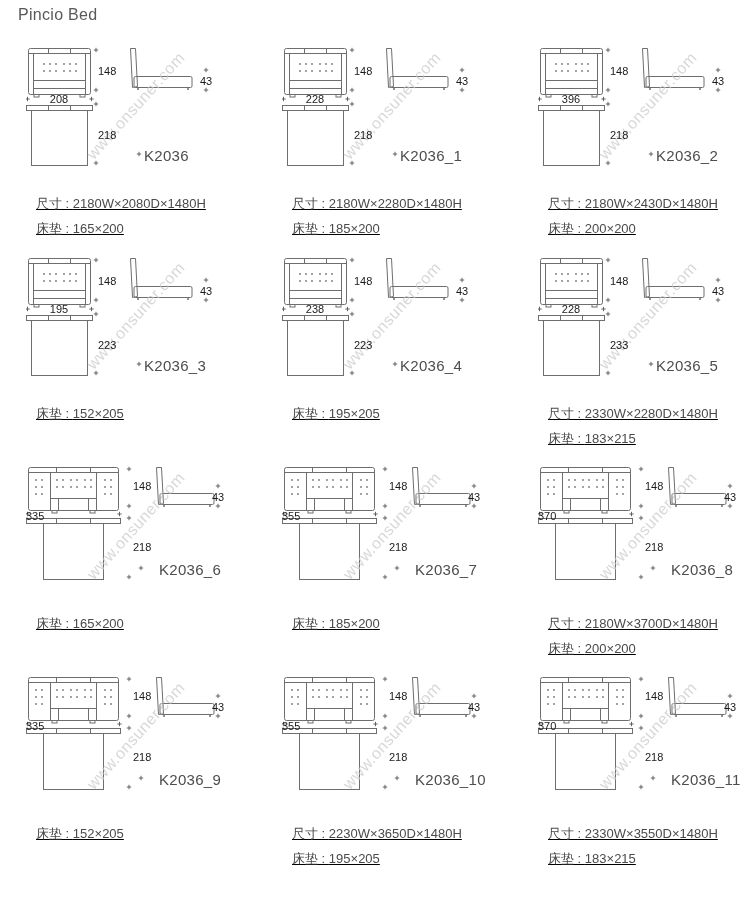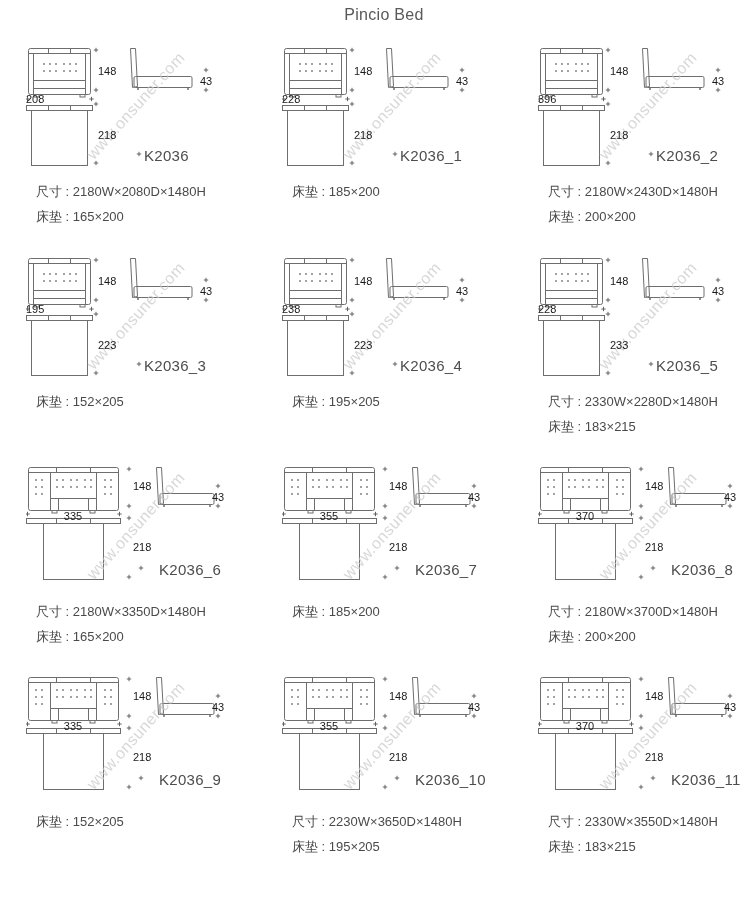--- a/index.html
+++ b/index.html
@@ -3,64 +3,64 @@
 <meta charset="utf-8">
 <style>
   html,body{margin:0;padding:0;}
   body{
     width:750px;height:897px;background:#ffffff;
     font-family:"Liberation Sans","DejaVu Sans",sans-serif;
     overflow:hidden;position:relative;
   }
   .page-title{
     color:#595959;font-size:16px;letter-spacing:.3px;
-    padding:6px 0 0 18px;height:24px;text-align:center;
+    padding:6px 0 0 18px;height:24px;
   }
   .grid{
     display:grid;
     grid-template-columns:repeat(3,256px);
     grid-auto-rows:186px;
     row-gap:24px;
     margin:12px 0 0 26px;
   }
   .cell{width:240px;height:186px;position:relative;}
   .drawing{position:relative;width:235px;height:130px;}
   .drawing svg{position:absolute;left:0;top:0;}
 
   .dim{
     position:absolute;font-weight:normal;color:#1a1a1a;
     font-size:11px;line-height:11px;white-space:nowrap;
   }
   
-  .style-narrow .dim-width {left:0;top:52px;width:66px;}
+  .style-narrow .dim-width {left:0;top:52px;width:66px;text-align:center;}
   .style-narrow .dim-height{left:72px;top:24px;}
   .style-narrow .dim-side  {left:174px;top:34px;}
   .style-narrow .dim-depth {left:72px;top:88px;}
   .style-narrow .model-label{left:118px;top:105px;}
   
-  .style-wide .dim-width {left:0;top:49px;width:94px;text-align:center;}
+  .style-wide .dim-width {left:0;top:49px;width:94px;}
   .style-wide .dim-height{left:107px;top:19px;}
   .style-wide .dim-side  {left:186px;top:30px;}
   .style-wide .dim-depth {left:107px;top:80px;}
   .style-wide .model-label{left:133px;top:99px;}
 
   .model-label{
     position:absolute;font-size:15px;color:#4d4d4d;letter-spacing:.3px;
     white-space:nowrap;
   }
   .watermark{
     position:absolute;left:0px;top:8px;width:220px;height:112px;
     display:flex;align-items:center;justify-content:center;
     transform:rotate(-48deg);
     pointer-events:none;
   }
   .watermark span{
     color:#c9c9c9;opacity:.72;font-size:16px;letter-spacing:.5px;white-space:nowrap;
   }
-  .specs{margin-top:7px;padding-left:10px;}
+  .specs{margin-top:19px;padding-left:10px;text-decoration:underline;}
   .spec-line{
     font-size:13px;color:#4a4a4a;line-height:25px;white-space:nowrap;
   }
 </style>
 </head>
 <body>
 
 <div class="page-title">Pincio Bed</div>
 
 <div class="grid">
@@ -200,20 +200,23 @@
       </div>
 
       <span class="dim dim-width">228</span>
       <span class="dim dim-height">148</span>
       <span class="dim dim-side">43</span>
       <span class="dim dim-depth">218</span>
       <span class="model-label">K2036_1</span>
     </div>
 
     <div class="specs">
+      <div class="spec-line">
+        <span>尺寸 : </span><span>2180W×2280D×1480H</span>
+      </div>
       <div class="spec-line">
         <span>床垫 : </span><span>185×200</span>
       </div>
     </div>
   </div>
 
   <div class="cell style-narrow">
     <div class="drawing">
 
       <svg class="art-narrow" width="235" height="130" viewBox="0 0 235 130">
@@ -585,23 +588,20 @@
 
       <span class="dim dim-width">335</span>
       <span class="dim dim-height">148</span>
       <span class="dim dim-side">43</span>
       <span class="dim dim-depth">218</span>
       <span class="model-label">K2036_6</span>
     </div>
 
     <div class="specs">
       <div class="spec-line">
-        <span>尺寸 : </span><span>2180W×3350D×1480H</span>
-      </div>
-      <div class="spec-line">
         <span>床垫 : </span><span>165×200</span>
       </div>
     </div>
   </div>
 
   <div class="cell style-wide">
     <div class="drawing">
 
       <svg class="art-wide" width="235" height="130" viewBox="0 0 235 130">
         <g stroke="#6e6e6e" fill="none" stroke-width="1">

